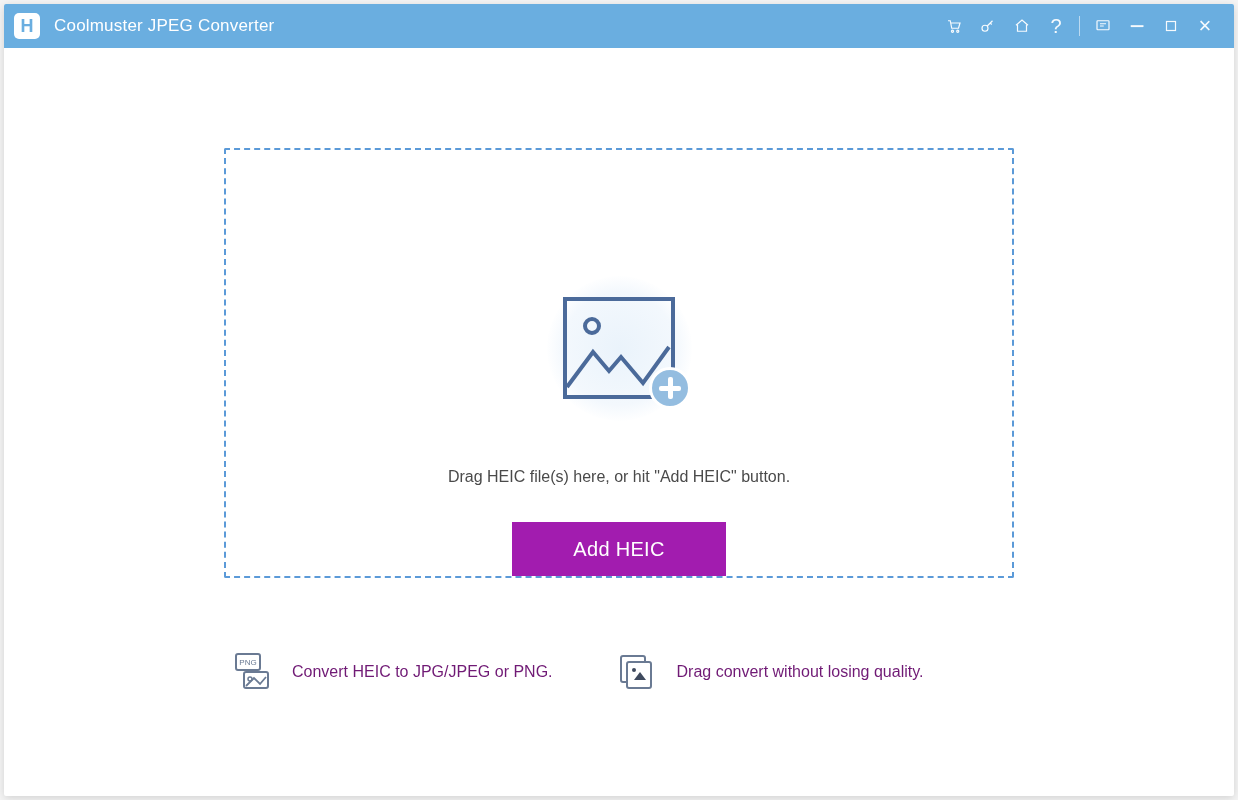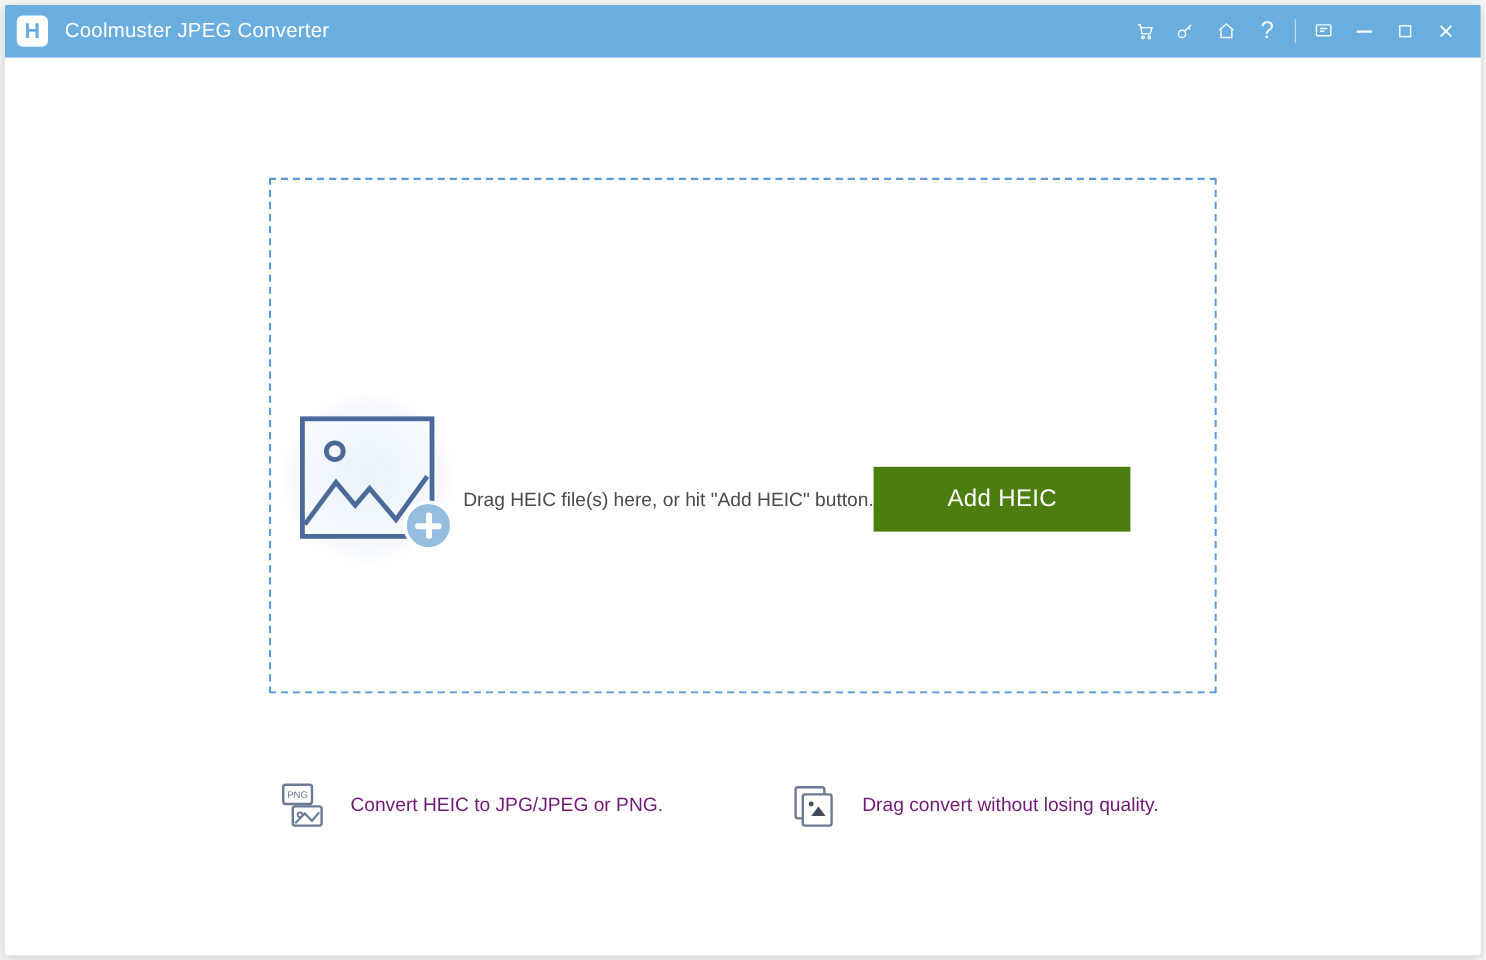--- a/index.html
+++ b/index.html
@@ -78,23 +78,23 @@
       display: flex;
       flex-direction: column;
       align-items: center;
     }
     .dropzone {
       width: 790px;
       height: 430px;
       border: 2px dashed #5b9ad8;
       border-radius: 2px;
       display: flex;
-      flex-direction: row;
-      align-items: center;
-      justify-content: flex-start;
+      flex-direction: column;
+      align-items: center;
+      justify-content: flex-end;
       padding-top: 70px;
     }
     .dz-icon {
       width: 160px;
       height: 160px;
       position: relative;
       display:flex;
       align-items:center;
       justify-content:center;
     }
@@ -153,38 +153,38 @@
 
     .dz-instruction {
       margin-top: 40px;
       color: #4a4a4a;
       font-size: 16px;
     }
     .add-btn {
       margin-top: 36px;
       width: 214px;
       height: 54px;
-      background: #4d7c0f;
+      background: #a21caf;
       color: #ffffff;
       font-size: 20px;
       border: none;
       cursor: pointer;
       display:flex;
       align-items:center;
       justify-content:center;
       letter-spacing: 0.3px;
     }
 
     
     .features {
       margin-top: 72px;
       width: 790px;
       display: flex;
       justify-content: flex-start;
-      gap: 104px;
+      gap: 62px;
       padding-left: 6px;
     }
     .feature {
       display: flex;
       align-items: center;
       gap: 18px;
     }
     .feature .f-icon {
       width: 44px;
       height: 44px;

